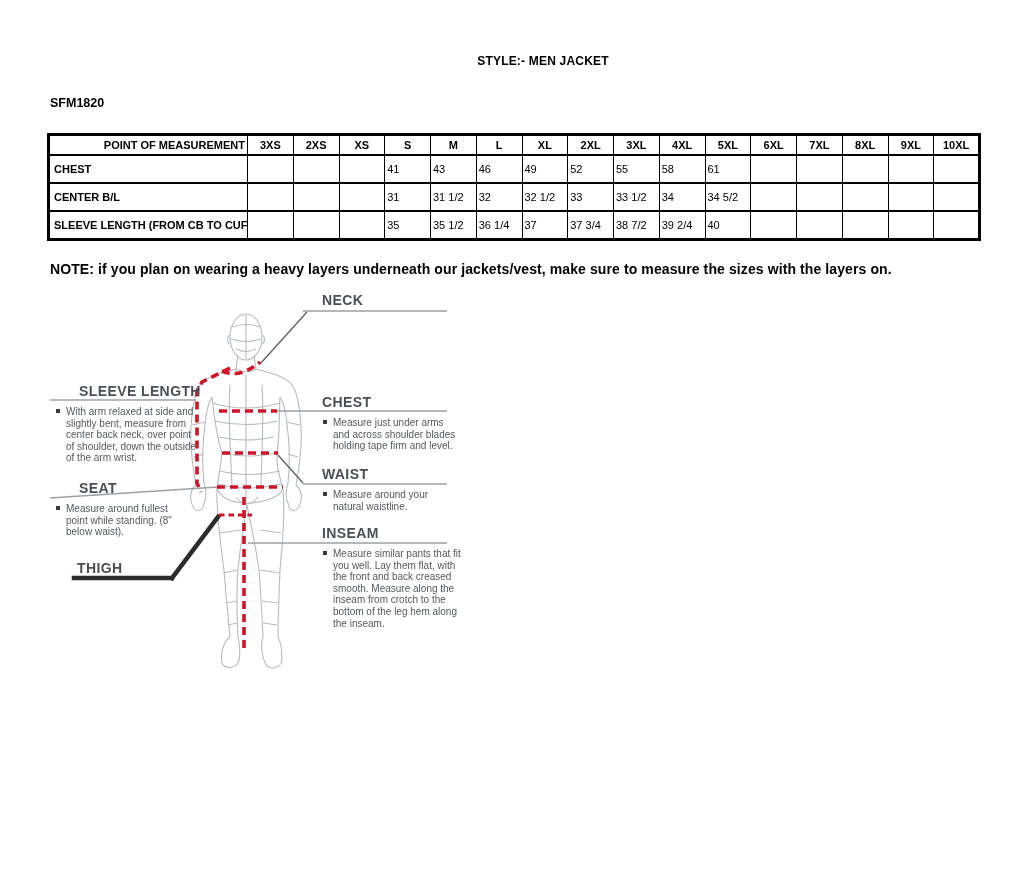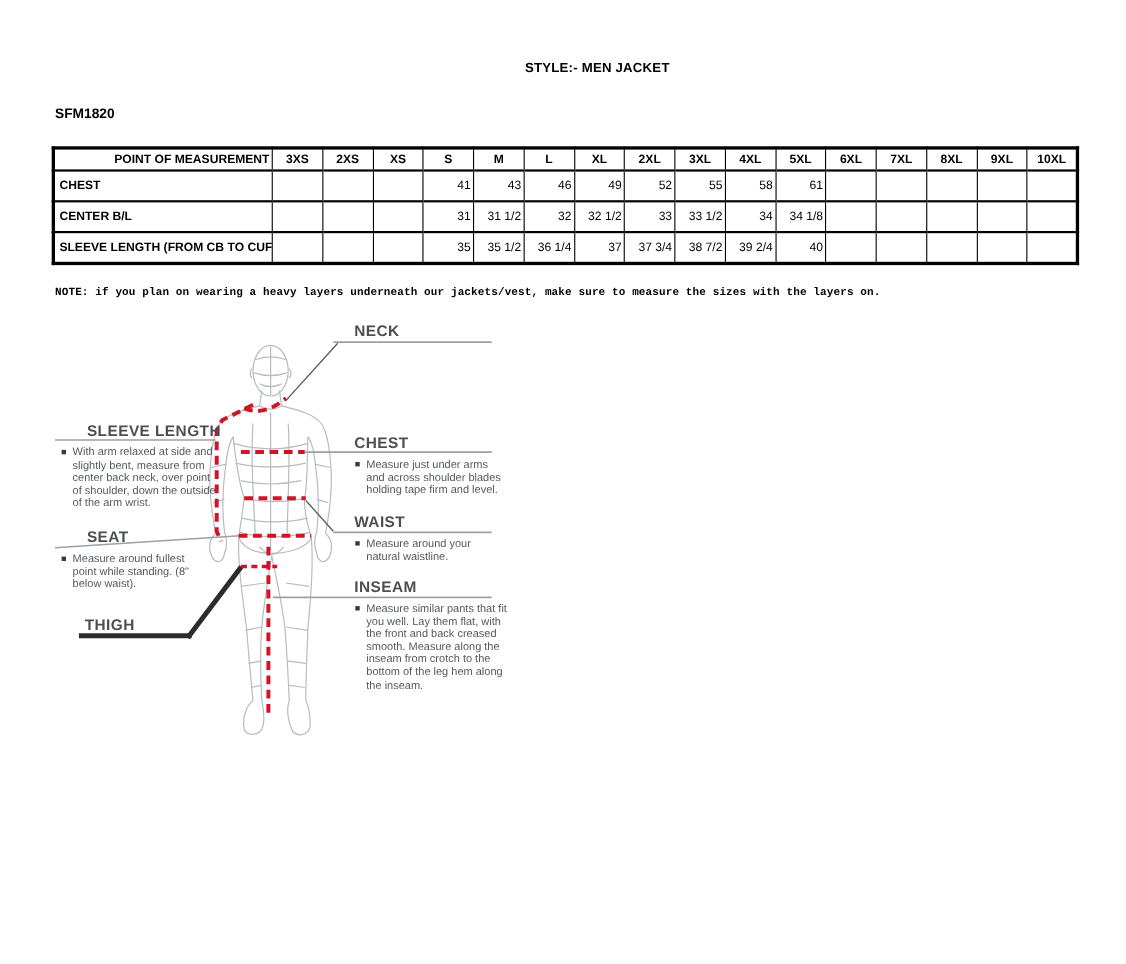--- a/index.html
+++ b/index.html
@@ -4,32 +4,32 @@
 <style>
   html,body{margin:0;padding:0;background:#ffffff;}
   body{width:1024px;height:876px;position:relative;overflow:hidden;
        font-family:"Liberation Sans","DejaVu Sans",sans-serif;color:#000;}
   .abs{position:absolute;}
 
   
   .doc-title{top:54px;left:0;width:1024px;text-align:center;font-size:12px;font-weight:bold;
              letter-spacing:.2px;transform:translateX(31px);}
   .style-code{top:96px;left:50px;font-size:12.5px;font-weight:bold;}
-  .note-line{top:261px;left:50px;font-size:10px;font-weight:bold;letter-spacing:.1px;font-family:Liberation Mono, monospace;}
+  .note-line{top:261px;left:50px;font-size:14px;font-weight:bold;letter-spacing:.1px;}
 
   
   #size-table{position:absolute;top:133px;left:47px;width:931px;border-collapse:collapse;
               table-layout:fixed;border:3px solid #000;}
   #size-table th,#size-table td{border-left:1px solid #000;border-right:1px solid #000;
               border-top:2px solid #000;border-bottom:2px solid #000;
               font-size:11px;padding:0 2px;overflow:hidden;white-space:nowrap;}
   #size-table thead th{height:18px;font-weight:bold;text-align:center;}
   #size-table thead th.pom{text-align:right;padding-left:4px;}
   #size-table tbody th{height:26px;font-weight:bold;text-align:left;padding-left:4px;}
-  #size-table tbody td{text-align:right;font-weight:normal;}
+  #size-table tbody td{text-align:left;font-weight:normal;}
 
   
   .m-sec{position:absolute;}
   .m-head{font-size:14px;font-weight:600;color:#4b4f52;letter-spacing:.4px;height:16px;
           margin-bottom:7px;white-space:nowrap;}
   .m-body{position:relative;font-size:10px;line-height:11.6px;color:#55595c;padding-left:11px;}
   .m-body .sq{position:absolute;left:1px;top:3px;width:4px;height:4px;background:#3a3a3a;}
   .m-body.nobullet{padding-left:0;font-size:11px;line-height:12.6px;color:#3d3d3d;}
   .left-col .m-head{margin-left:24px;}
 </style>
@@ -105,21 +105,21 @@
         <td></td>
         <td></td>
         <td></td>
         <td>31</td>
         <td>31 1/2</td>
         <td>32</td>
         <td>32 1/2</td>
         <td>33</td>
         <td>33 1/2</td>
         <td>34</td>
-        <td>34 1/8</td>
+        <td>34 5/2</td>
         <td></td>
         <td></td>
         <td></td>
         <td></td>
         <td></td>
       </tr>
       <tr>
         <th>SLEEVE LENGTH (FROM CB TO CUFF)</th>
         <td></td>
         <td></td>

